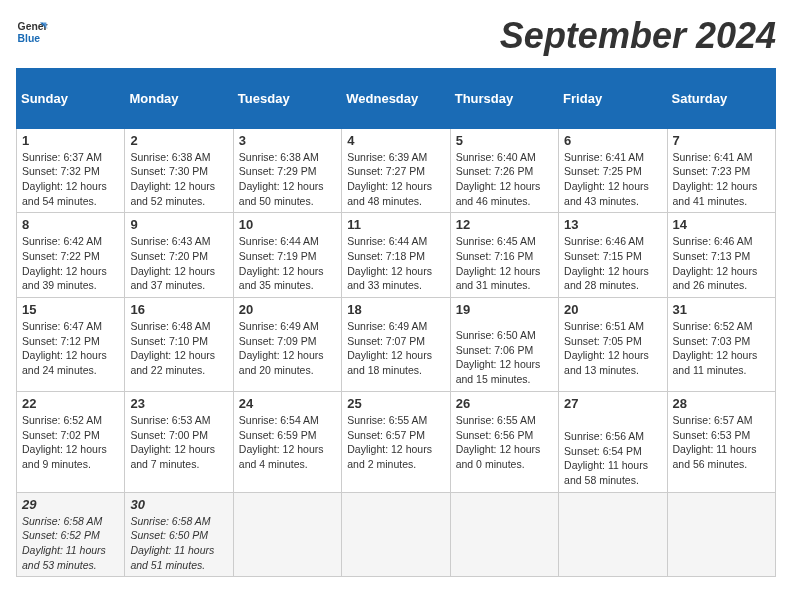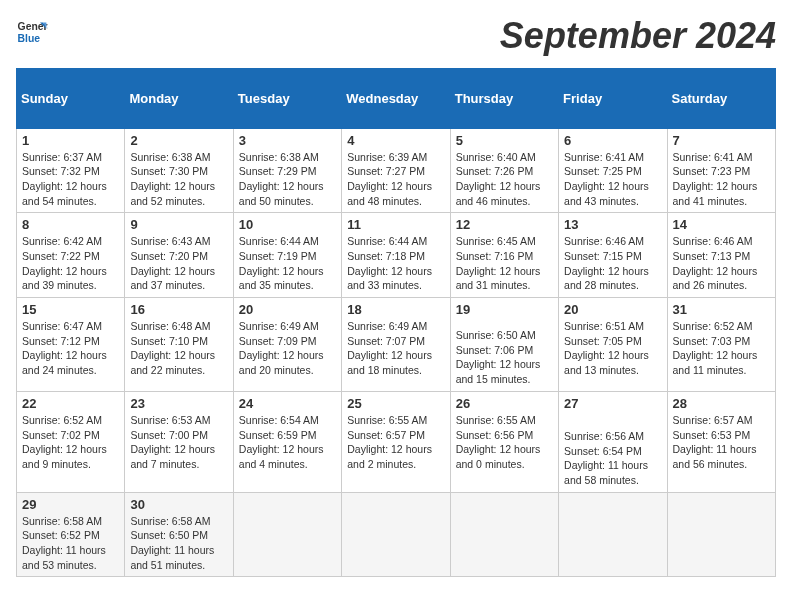--- a/index.html
+++ b/index.html
@@ -58,20 +58,21 @@
       border: 1px solid #ccc;
       vertical-align: top;
       padding: 4px 5px;
       width: 108px;
       min-height: 80px;
       color: #333;
       background: #fff;
     }
     .calendar tr:last-child td {
       background: #f5f5f5;
+      font-style: italic;
     }
     .day-num {
       font-size: 13px;
       font-weight: bold;
       display: block;
       margin-bottom: 2px;
     }
     .day-info {
       font-size: 10.5px;
       line-height: 1.4;

